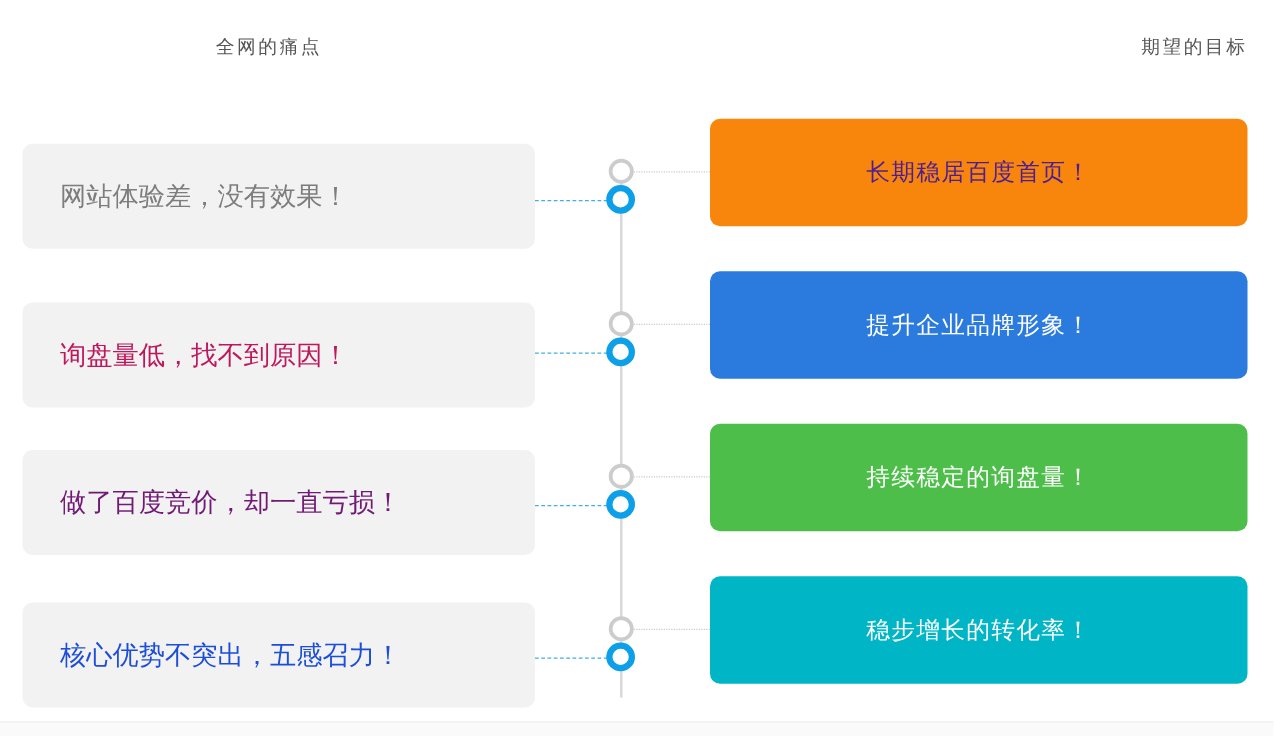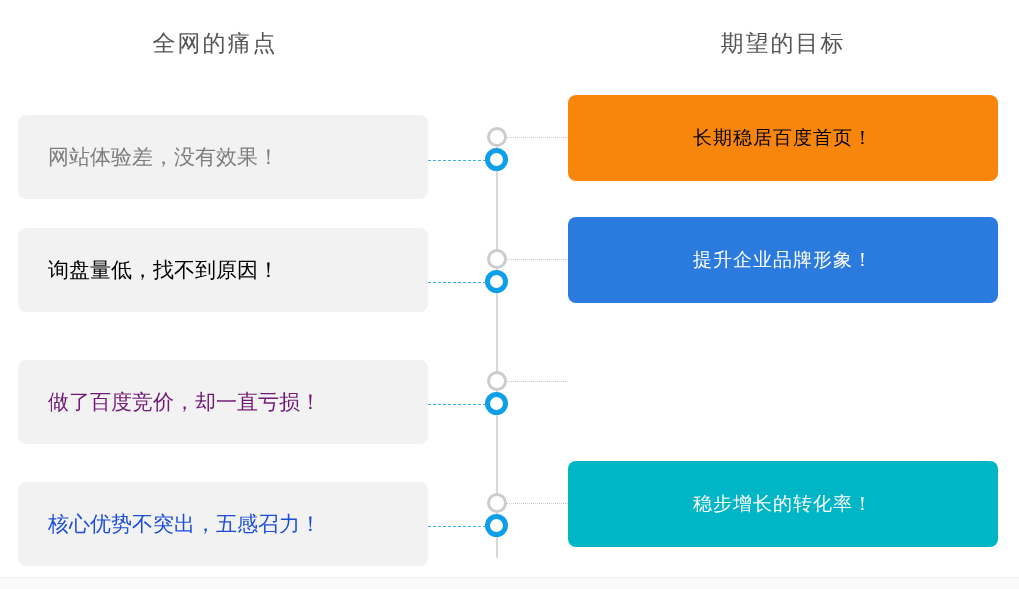--- a/index.html
+++ b/index.html
@@ -9,26 +9,26 @@
     height: 589px;
     background: #ffffff;
     overflow: hidden;
     font-family: "Liberation Sans", "DejaVu Sans", sans-serif;
   }
   .col-title {
     position: absolute;
     top: 28px;
     width: 430px;
     text-align: center;
-    font-size: 23px;
+    font-size: 15px;
     letter-spacing: 2px;
     font-weight: 400;
   }
   .col-title.left  { left: 0; }
-  .col-title.right { left: 568px; }
+  .col-title.right { left: 568px; text-align: right; }
 
   .vline {
     position: absolute;
     left: 496px;
     top: 137px;
     width: 2px;
     height: 421px;
   }
 
   .pain-box {
@@ -97,42 +97,45 @@
 
   <div class="vline" style="background: rgb(216, 216, 216);"></div>
 
   <div class="pain-box" style="top: 115px; background: rgb(242, 242, 242); color: rgb(125, 125, 125);">
     <span>网站体验差，没有效果！</span>
   </div>
   <div class="conn-l" style="top: 160px; border-color: rgb(63, 176, 228);"></div>
   <div class="conn-r" style="top: 137px; border-color: rgb(204, 204, 204);"></div>
   <div class="node gray" style="top: 127px; border-color: rgb(204, 204, 204);"></div>
   <div class="node blue" style="top: 148px; border-color: rgb(13, 159, 232);"></div>
-  <div class="goal-box" style="top: 95px; background: rgb(248, 134, 13); color: #000000;">
+  <div class="goal-box" style="top: 95px; background: rgb(248, 134, 13); color: #4c1d95;">
     <span>长期稳居百度首页！</span>
   </div>
 
-  <div class="pain-box" style="top: 228px; background: rgb(242, 242, 242); color: #000000;">
+  <div class="pain-box" style="top: 242px; background: rgb(242, 242, 242); color: #be185d;">
     <span>询盘量低，找不到原因！</span>
   </div>
   <div class="conn-l" style="top: 282px; border-color: rgb(63, 176, 228);"></div>
   <div class="conn-r" style="top: 259px; border-color: rgb(204, 204, 204);"></div>
   <div class="node gray" style="top: 249px; border-color: rgb(204, 204, 204);"></div>
   <div class="node blue" style="top: 270px; border-color: rgb(13, 159, 232);"></div>
   <div class="goal-box" style="top: 217px; background: rgb(43, 122, 222); color: #ffffff;">
     <span>提升企业品牌形象！</span>
   </div>
 
   <div class="pain-box" style="top: 360px; background: rgb(242, 242, 242); color: #701a75;">
     <span>做了百度竞价，却一直亏损！</span>
   </div>
   <div class="conn-l" style="top: 404px; border-color: rgb(63, 176, 228);"></div>
   <div class="conn-r" style="top: 381px; border-color: rgb(204, 204, 204);"></div>
   <div class="node gray" style="top: 371px; border-color: rgb(204, 204, 204);"></div>
   <div class="node blue" style="top: 392px; border-color: rgb(13, 159, 232);"></div>
+  <div class="goal-box" style="top: 339px; background: rgb(78, 190, 74); color: rgb(255, 255, 255);">
+    <span>持续稳定的询盘量！</span>
+  </div>
 
   <div class="pain-box" style="top: 482px; background: rgb(242, 242, 242); color: #1d4ed8;">
     <span>核心优势不突出，五感召力！</span>
   </div>
   <div class="conn-l" style="top: 526px; border-color: rgb(63, 176, 228);"></div>
   <div class="conn-r" style="top: 503px; border-color: rgb(204, 204, 204);"></div>
   <div class="node gray" style="top: 493px; border-color: rgb(204, 204, 204);"></div>
   <div class="node blue" style="top: 514px; border-color: rgb(13, 159, 232);"></div>
   <div class="goal-box" style="top: 461px; background: rgb(0, 182, 198); color: rgb(255, 255, 255);">
     <span>稳步增长的转化率！</span>

